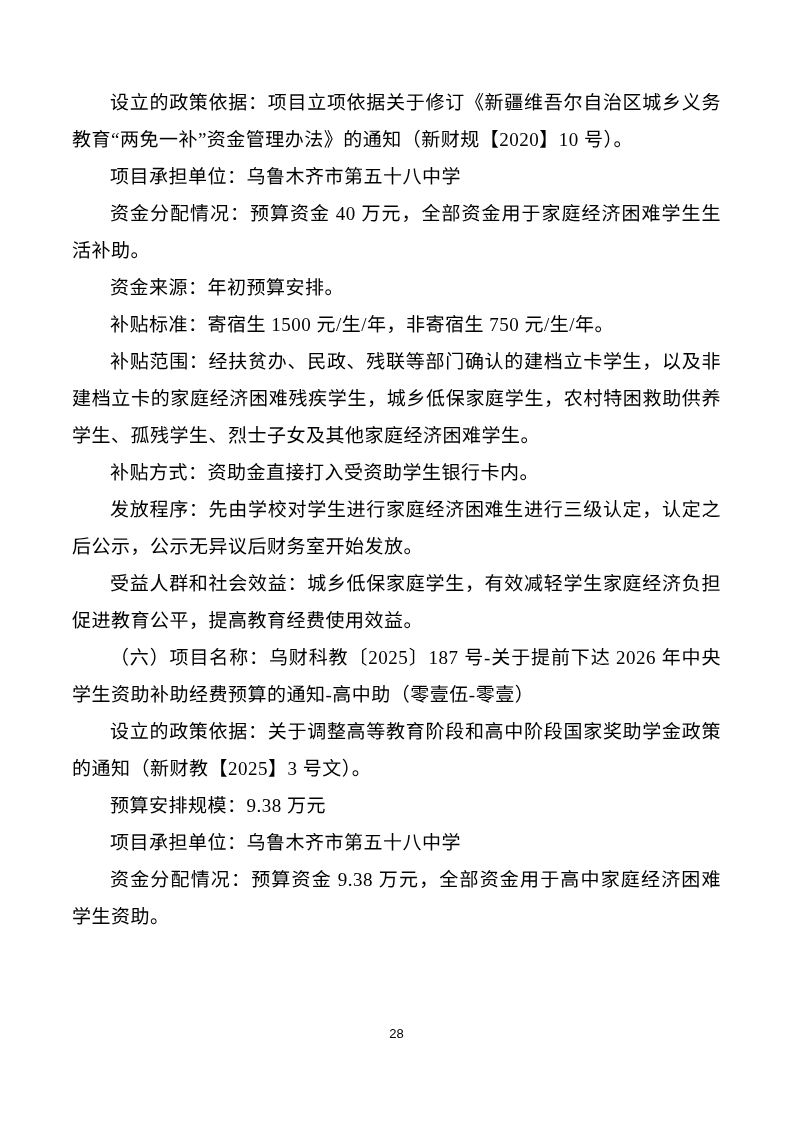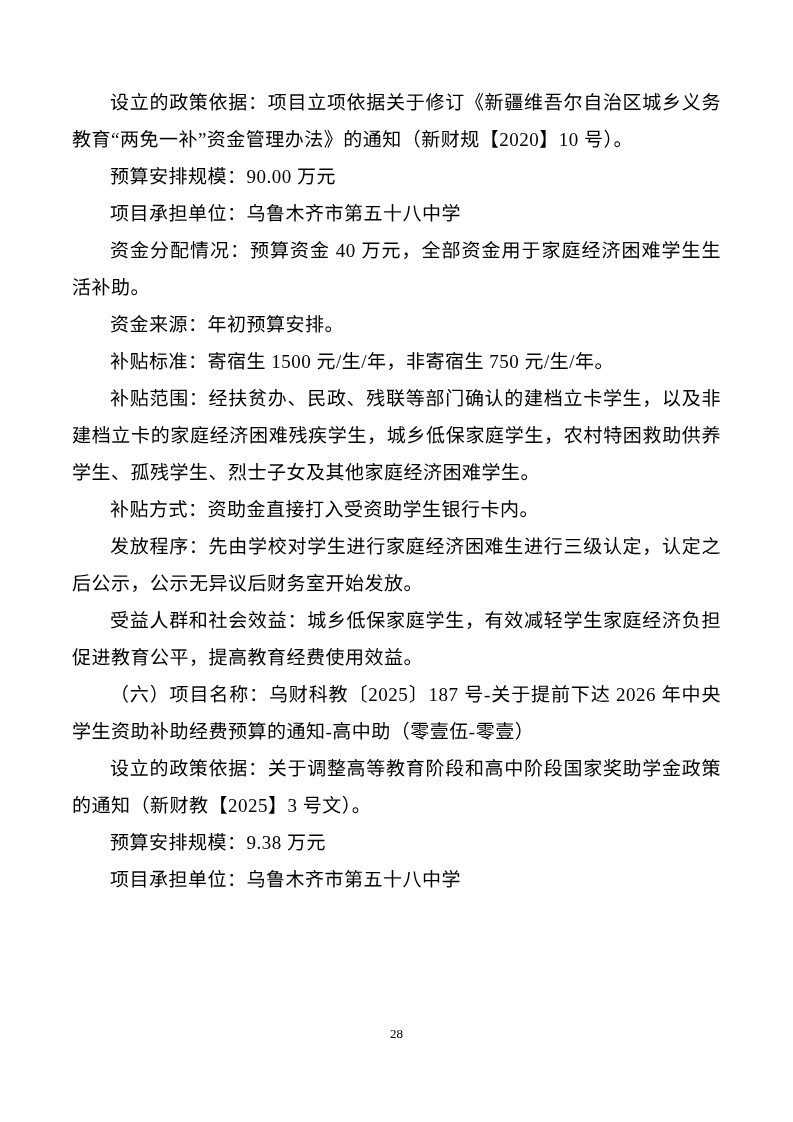--- a/index.html
+++ b/index.html
@@ -33,41 +33,41 @@
     letter-spacing: 0.5px;
   }
   .page-footer {
     position: absolute;
     top: 1024px;
     left: 0;
     width: 100%;
     text-align: center;
   }
   .page-number {
-    font-family: Liberation Serif, serif;
+    font-family: Liberation Sans, sans-serif;
     font-size: 13px;
     color: #000000;
   }
 </style>
 </head>
 <body>
 
 <div class="page">
   <div class="content">
     <p class="para">设立的政策依据：项目立项依据关于修订《新疆维吾尔自治区城乡义务教育“两免一补”资金管理办法》的通知（新财规【2020】10 号）。</p>
-    <p class="para">预算安排规模：90.00 万元</p>
     <p class="para">项目承担单位：乌鲁木齐市第五十八中学</p>
     <p class="para">资金分配情况：预算资金 40 万元，全部资金用于家庭经济困难学生生活补助。</p>
     <p class="para">资金来源：年初预算安排。</p>
     <p class="para">补贴标准：寄宿生 1500 元/生/年，非寄宿生 750 元/生/年。</p>
     <p class="para">补贴范围：经扶贫办、民政、残联等部门确认的建档立卡学生，以及非建档立卡的家庭经济困难残疾学生，城乡低保家庭学生，农村特困救助供养学生、孤残学生、烈士子女及其他家庭经济困难学生。</p>
     <p class="para">补贴方式：资助金直接打入受资助学生银行卡内。</p>
     <p class="para">发放程序：先由学校对学生进行家庭经济困难生进行三级认定，认定之后公示，公示无异议后财务室开始发放。</p>
     <p class="para">受益人群和社会效益：城乡低保家庭学生，有效减轻学生家庭经济负担促进教育公平，提高教育经费使用效益。</p>
     <p class="para">（六）项目名称：乌财科教〔2025〕187 号-关于提前下达 2026 年中央学生资助补助经费预算的通知-高中助（零壹伍-零壹）</p>
     <p class="para">设立的政策依据：关于调整高等教育阶段和高中阶段国家奖助学金政策的通知（新财教【2025】3 号文）。</p>
     <p class="para">预算安排规模：9.38 万元</p>
     <p class="para">项目承担单位：乌鲁木齐市第五十八中学</p>
+    <p class="para">资金分配情况：预算资金 9.38 万元，全部资金用于高中家庭经济困难学生资助。</p>
   </div>
   <div class="page-footer">
     <span class="page-number">28</span>
   </div>
 </div>
 
 </body></html>

